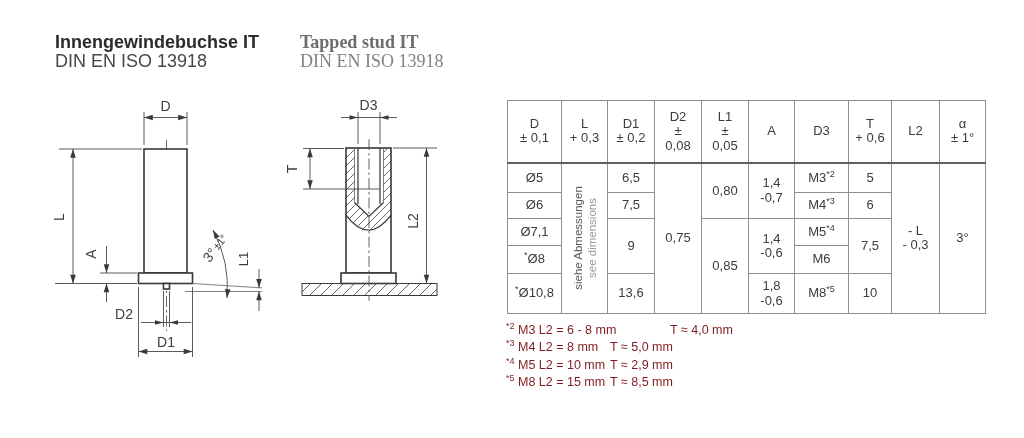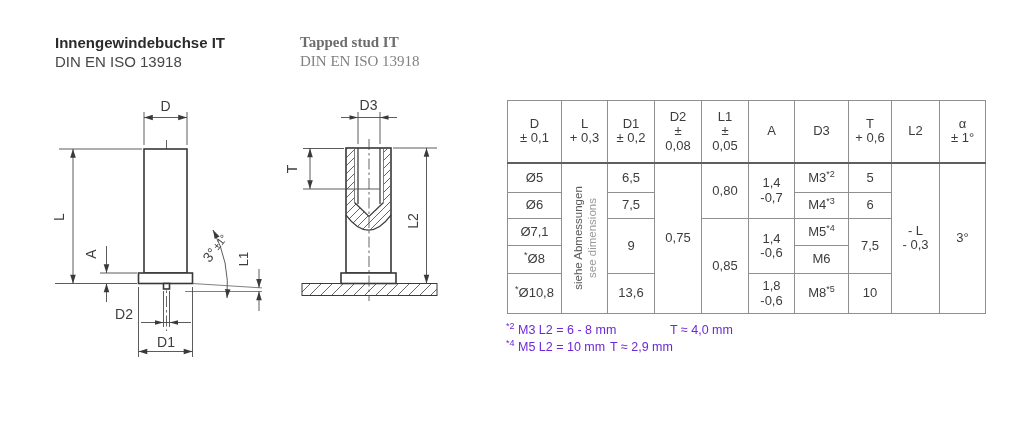--- a/index.html
+++ b/index.html
@@ -1,19 +1,19 @@
 <!DOCTYPE html>
 <html><head>
 <meta charset="utf-8">
 <style>
   html,body{margin:0;padding:0;background:#fff;}
   .stage{position:relative;width:1024px;height:438px;background:#ffffff;overflow:hidden;
          font-family:"Liberation Sans",sans-serif;color:#3c3c3c;}
   
-  .title-block{position:absolute;top:33px;line-height:19px;font-size:15px;}
+  .title-block{position:absolute;top:33px;line-height:19px;font-size:18px;}
   .title-block .t1{font-weight:bold;display:block;}
   .title-block .t2{display:block;}
   .tb-left{left:55px;}
   .tb-left .t1{color:#2b2b2b;}
   .tb-left .t2{color:#474747;}
   .tb-right{left:300px;font-family:Liberation Serif, serif;}
   .tb-right .t1{color:#6d6d6d;}
   .tb-right .t2{color:#828282;}
   
   .drawing{position:absolute;left:0;top:0;}
@@ -30,21 +30,21 @@
       padding:0;font-size:13px;font-weight:normal;color:#3c3c3c;line-height:14.5px;}
   .spec-table thead th{border-bottom:2px solid #5f5f5f;}
   .spec-table .hl{display:block;}
   sup.mk{font-size:9px;vertical-align:super;line-height:0;}
   .note-cell{position:relative;}
   .note-rot{position:absolute;top:50%;left:50%;transform:translate(-50%,-50%) rotate(-90deg);
       width:max-content;text-align:center;font-size:11.5px;line-height:14px;}
   .note-de{display:block;color:#5a5a5a;}
   .note-en{display:block;color:#9a9a9a;}
   
-  .footnotes{position:absolute;left:506px;top:322px;font-size:12.5px;color:#6d28d9;line-height:17.3px;}
+  .footnotes{position:absolute;left:506px;top:322px;font-size:12.5px;color:#7f1d1d;line-height:17.3px;}
   .fn-line{white-space:nowrap;}
   .fn-text{display:inline-block;}
   .fn-w1{min-width:152px;}
   .fn-w2{min-width:92px;}
 </style>
 </head>
 <body>
 
 <div class="stage">
 
@@ -252,16 +252,18 @@
             <span class="hl">-0,6</span>
           </td>
         <td><span>M8</span><sup class="mk">*5</sup></td>
         <td>10</td>
       </tr>
     </tbody>
   </table>
 
   <div class="footnotes">
     <div class="fn-line"><sup class="mk">*2</sup> <span class="fn-text fn-w1">M3  L2 = 6 - 8 mm</span><span>T ≈ 4,0 mm</span></div>
+    <div class="fn-line"><sup class="mk">*3</sup> <span class="fn-text fn-w2">M4  L2 = 8 mm</span><span>T ≈ 5,0 mm</span></div>
     <div class="fn-line"><sup class="mk">*4</sup> <span class="fn-text fn-w2">M5  L2 = 10 mm</span><span>T ≈ 2,9 mm</span></div>
+    <div class="fn-line"><sup class="mk">*5</sup> <span class="fn-text fn-w2">M8  L2 = 15 mm</span><span>T ≈ 8,5 mm</span></div>
   </div>
 
 </div>
 
 </body></html>

